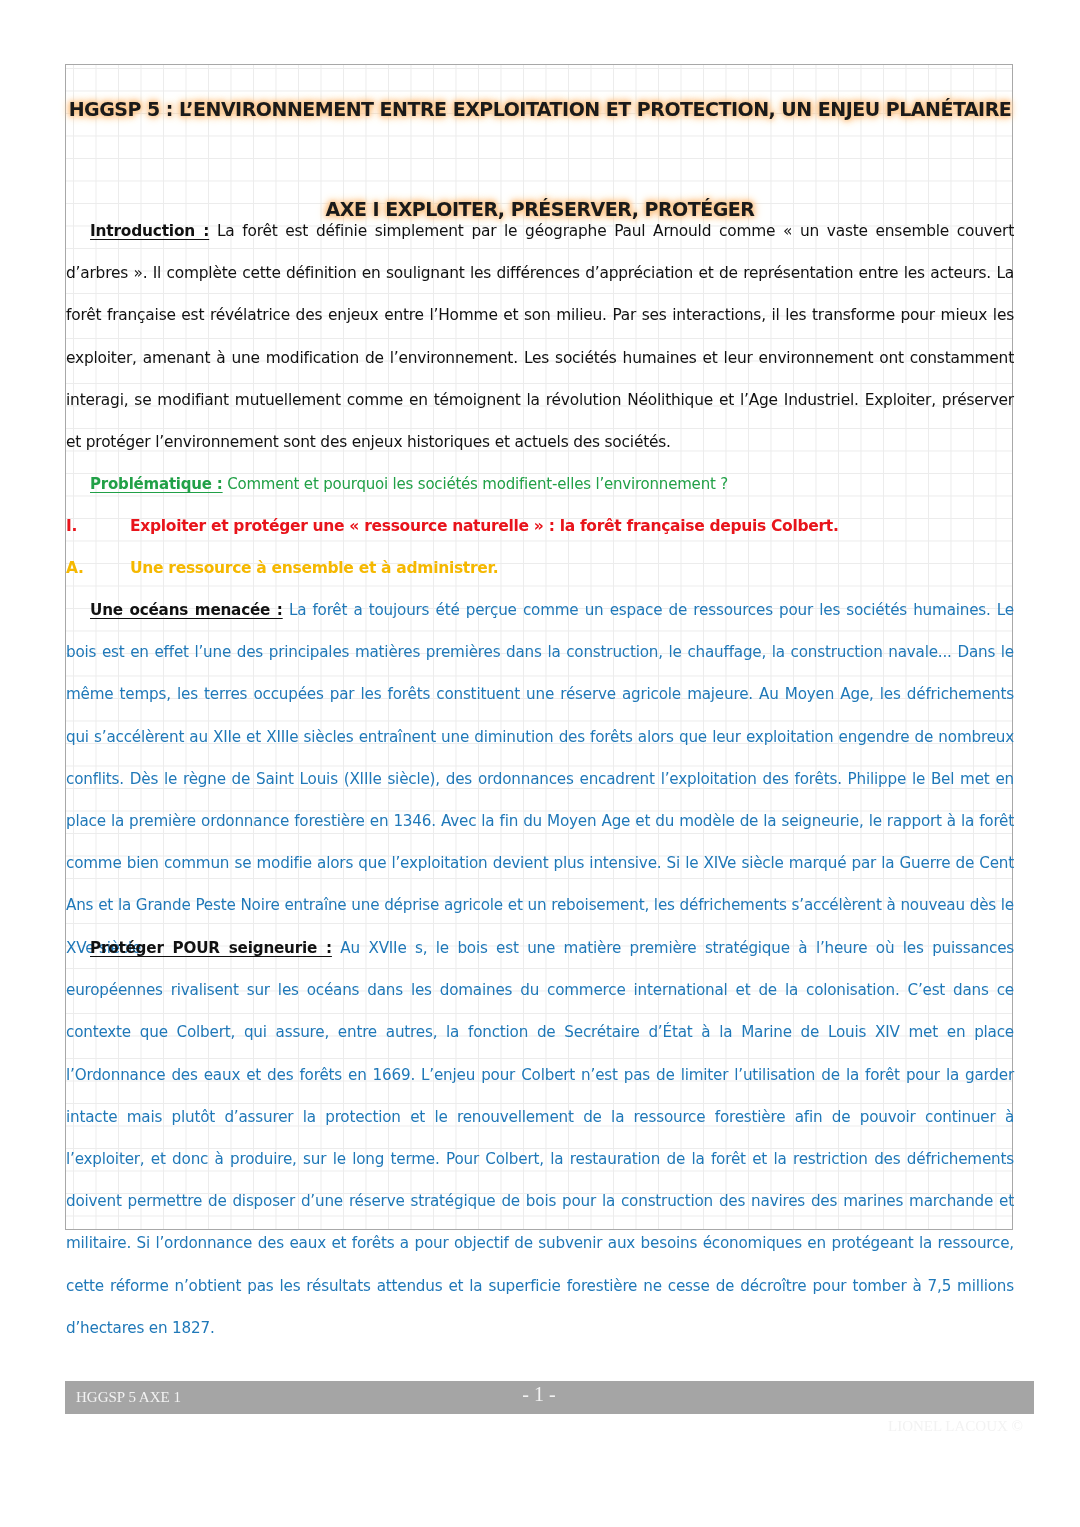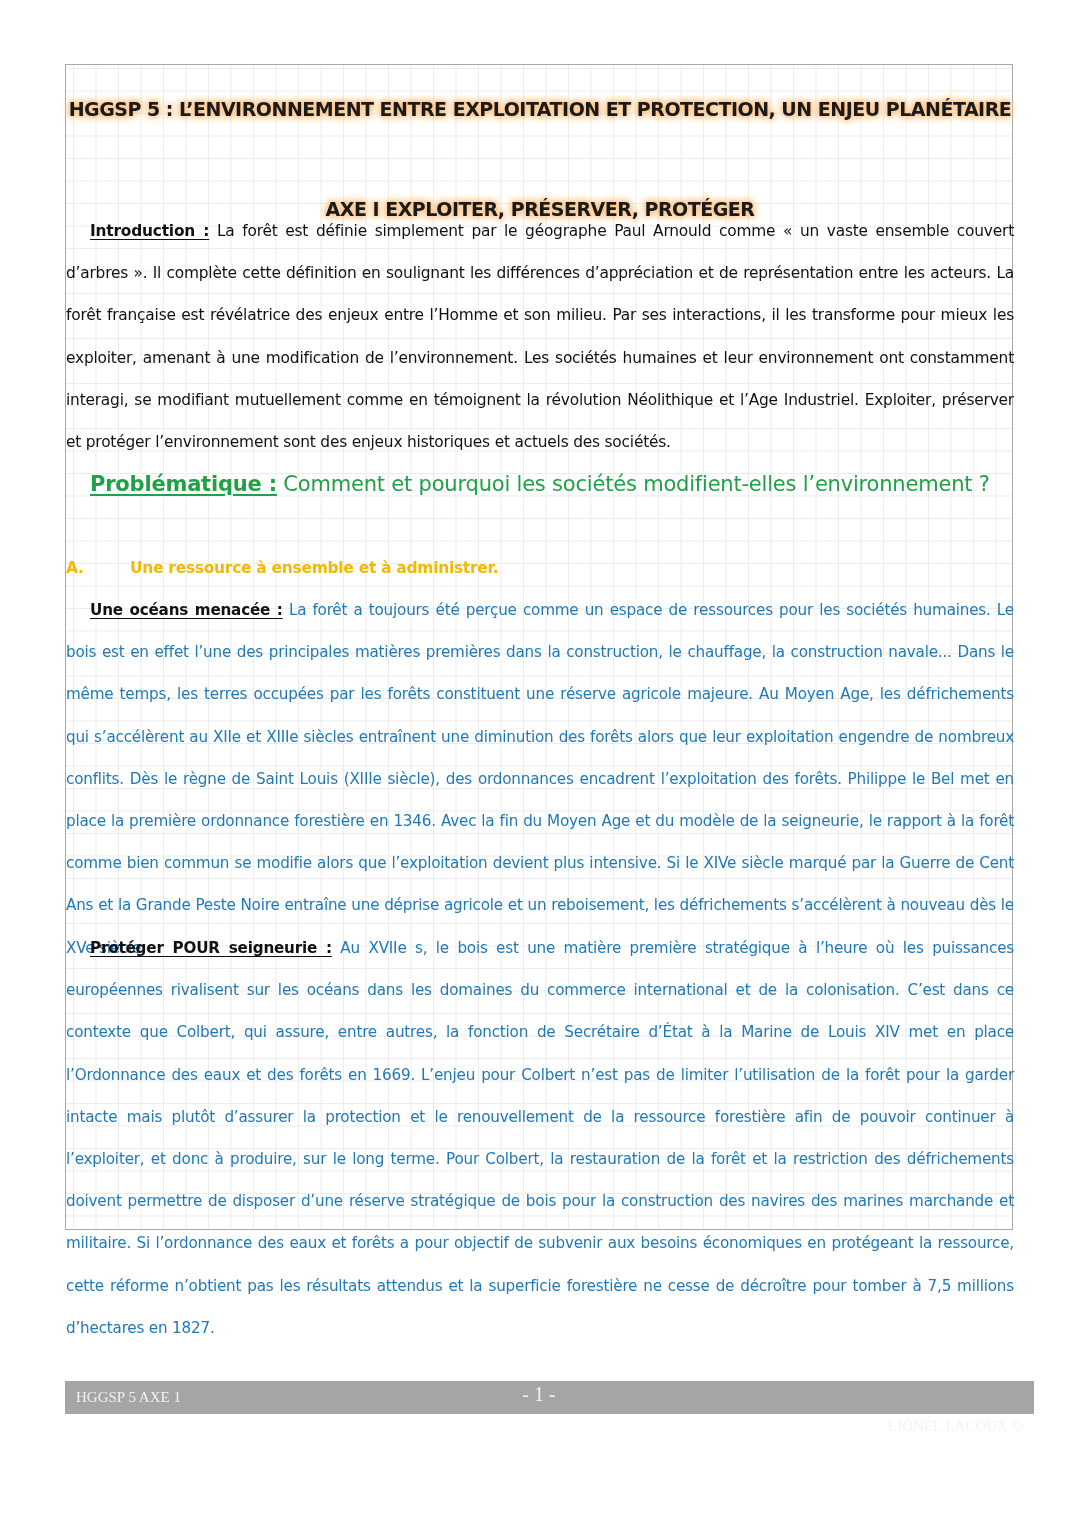--- a/index.html
+++ b/index.html
@@ -73,21 +73,21 @@
       font-weight: bold;
       color: #111111;
       text-decoration: underline;
       text-underline-offset: 3px;
       margin-left: 24px;
     }
     .problematique {
       top: 398px;
       color: #21a047;
       text-align: left;
-      font-size: 21px;
+      font-size: 15px;
     }
     .problematique .label {
       color: #21a047;
     }
     .heading-row {
       position: absolute;
       left: 0;
       width: 948px;
       font-family: "DejaVu Sans", sans-serif;
       font-weight: bold;
@@ -164,20 +164,23 @@
   <div class="text-block intro">
     <span class="label">Introduction :</span>
     <span>La forêt est définie simplement par le géographe Paul Arnould comme « un vaste ensemble couvert d’arbres ». Il complète cette définition en soulignant les différences d’appréciation et de représentation entre les acteurs. La forêt française est révélatrice des enjeux entre l’Homme et son milieu. Par ses interactions, il les transforme pour mieux les exploiter, amenant à une modification de l’environnement. Les sociétés humaines et leur environnement ont constamment interagi, se modifiant mutuellement comme en témoignent la révolution Néolithique et l’Age Industriel. Exploiter, préserver et protéger l’environnement sont des enjeux historiques et actuels des sociétés.</span>
   </div>
 
   <div class="text-block problematique">
     <span class="label">Problématique :</span>
     <span>Comment et pourquoi les sociétés modifient-elles l’environnement ?</span>
   </div>
 
+  <div class="heading-row h1">
+    <span class="num">I.</span><span>Exploiter et protéger une « ressource naturelle » : la forêt française depuis Colbert.</span>
+  </div>
 
   <div class="heading-row h2">
     <span class="num">A.</span><span>Une ressource à ensemble et à administrer.</span>
   </div>
 
   <div class="text-block body-blue menacee">
     <span class="label">Une océans menacée :</span>
     <span>La forêt a toujours été perçue comme un espace de ressources pour les sociétés humaines. Le bois est en effet l’une des principales matières premières dans la construction, le chauffage, la construction navale... Dans le même temps, les terres occupées par les forêts constituent une réserve agricole majeure. Au Moyen Age, les défrichements qui s’accélèrent au XIIe et XIIIe siècles entraînent une diminution des forêts alors que leur exploitation engendre de nombreux conflits. Dès le règne de Saint Louis (XIIIe siècle), des ordonnances encadrent l’exploitation des forêts. Philippe le Bel met en place la première ordonnance forestière en 1346. Avec la fin du Moyen Age et du modèle de la seigneurie, le rapport à la forêt comme bien commun se modifie alors que l’exploitation devient plus intensive. Si le XIVe siècle marqué par la Guerre de Cent Ans et la Grande Peste Noire entraîne une déprise agricole et un reboisement, les défrichements s’accélèrent à nouveau dès le XVe siècle.</span>
   </div>
 

